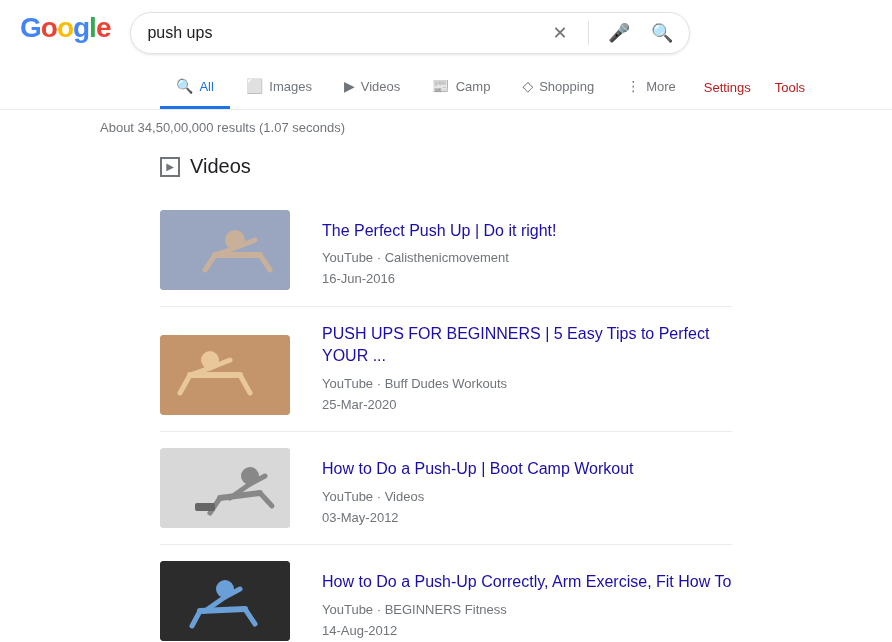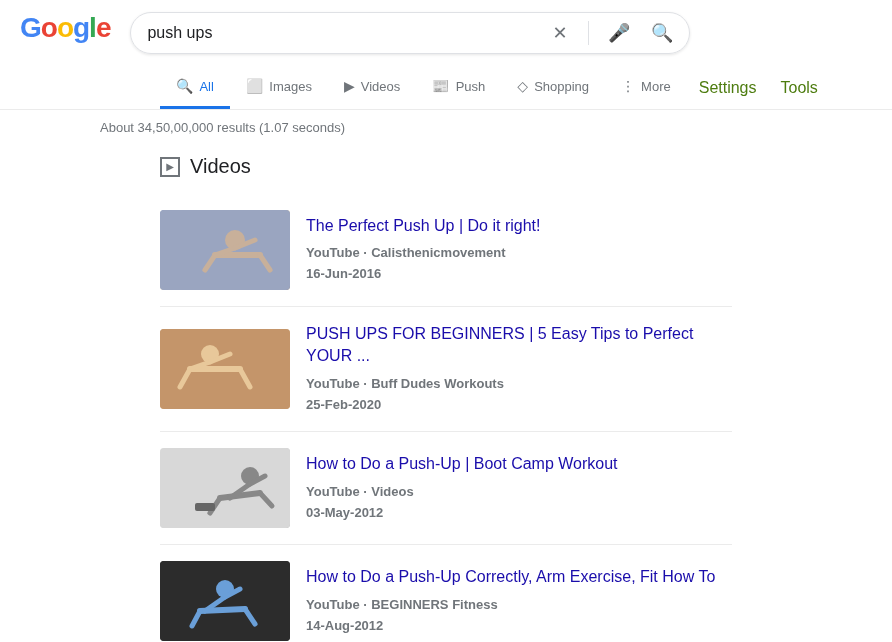--- a/index.html
+++ b/index.html
@@ -20,42 +20,42 @@
     .search-divider { width: 1px; height: 24px; background: #dfe1e5; }
     .search-mic { color: #4285F4; cursor: pointer; font-size: 18px; }
     .search-btn { color: #4285F4; cursor: pointer; font-size: 18px; }
 
     
     .tabs { display: flex; align-items: center; padding: 0 160px; border-bottom: 1px solid #ebebeb; gap: 0; }
     .tab { display: flex; align-items: center; gap: 6px; padding: 12px 16px; font-size: 13px; color: #70757a; cursor: pointer; border-bottom: 3px solid transparent; white-space: nowrap; }
     .tab.active { color: #1a73e8; border-bottom: 3px solid #1a73e8; }
     .tab-icon { font-size: 14px; }
     .settings-tools { display: flex; gap: 0; margin-left: auto; }
-    .settings-btn { padding: 12px 12px; font-size: 16px; color: #4d7c0f; cursor: pointer; }
+    .settings-btn { padding: 12px 12px; font-size: 13px; color: #b91c1c; cursor: pointer; }
 
     
     .results-info { padding: 10px 100px; font-size: 13px; color: #70757a; }
 
     
     .videos-section { padding: 10px 160px; }
     .section-header { display: flex; align-items: center; gap: 10px; margin-bottom: 16px; }
     .section-header-icon { width: 20px; height: 20px; border: 2px solid #70757a; display: flex; align-items: center; justify-content: center; font-size: 10px; color: #70757a; }
     .section-title { font-size: 20px; font-weight: normal; color: #202124; }
 
     
-    .video-item { display: flex; align-items: center; gap: 16px; padding: 16px 0; border-bottom: 1px solid #ebebeb; }
+    .video-item { display: flex; align-items: flex-end; gap: 32px; padding: 16px 0; border-bottom: 1px solid #ebebeb; }
     .video-item:last-child { border-bottom: none; }
     .video-thumb { position: relative; width: 130px; height: 80px; flex-shrink: 0; border-radius: 4px; overflow: hidden; background: #ddd; }
     .video-duration { position: absolute; bottom: 4px; left: 4px; background: rgba(0,0,0,0.7); color: #fff; font-size: 11px; padding: 1px 4px; border-radius: 2px; }
     .video-preview-label { position: absolute; bottom: 4px; right: 4px; background: rgba(255,255,255,0.85); color: #333; font-size: 9px; padding: 1px 4px; border-radius: 2px; font-weight: bold; }
     .play-btn { position: absolute; top: 50%; left: 50%; transform: translate(-50%, -50%); width: 30px; height: 30px; background: rgba(255,255,255,0.9); border-radius: 50%; display: flex; align-items: center; justify-content: center; font-size: 12px; color: #333; }
 
     .video-info { flex: 1; }
     .video-title { font-size: 16px; color: #1a0dab; cursor: pointer; margin-bottom: 6px; line-height: 1.4; }
-    .video-meta { font-size: 13px; color: #70757a; line-height: 1.6; font-weight: bold; }
+    .video-meta { font-size: 13px; color: #70757a; line-height: 1.6; }
     .video-source { color: #70757a; }
 
     
     .thumb-1 { background: linear-gradient(135deg, #8B9DC3 0%, #c8b89a 50%, #a0856a 100%); }
     .thumb-2 { background: linear-gradient(135deg, #c4956a 0%, #e8c89a 50%, #d4a574 100%); }
     .thumb-3 { background: linear-gradient(135deg, #f0f0f0 0%, #d0d0d0 50%, #b0b0b0 100%); }
     .thumb-4 { background: linear-gradient(135deg, #2c2c2c 0%, #555 50%, #3a3a3a 100%); }
   </style>
 </head>
 <body>
@@ -81,21 +81,21 @@
   <div class="tab">
     <span class="tab-icon">⬜</span>
     <span>Images</span>
   </div>
   <div class="tab">
     <span class="tab-icon">▶</span>
     <span>Videos</span>
   </div>
   <div class="tab">
     <span class="tab-icon">📰</span>
-    <span>Push</span>
+    <span>Camp</span>
   </div>
   <div class="tab">
     <span class="tab-icon">◇</span>
     <span>Shopping</span>
   </div>
   <div class="tab">
     <span class="tab-icon">⋮</span>
     <span>More</span>
   </div>
   <div class="settings-tools">
@@ -148,21 +148,21 @@
         <line x1="30" y1="40" x2="20" y2="58" stroke="#e8c89a" stroke-width="5" stroke-linecap="round"></line>
         <line x1="80" y1="40" x2="90" y2="58" stroke="#e8c89a" stroke-width="5" stroke-linecap="round"></line>
         <line x1="50" y1="33" x2="30" y2="40" stroke="#e8c89a" stroke-width="5" stroke-linecap="round"></line>
         <line x1="50" y1="33" x2="70" y2="25" stroke="#e8c89a" stroke-width="5" stroke-linecap="round"></line>
       </svg>
     </div>
     <div class="video-info">
       <div class="video-title">PUSH UPS FOR BEGINNERS | 5 Easy Tips to Perfect YOUR ...</div>
       <div class="video-meta">
         <span class="video-source">YouTube · Buff Dudes Workouts</span><br>
-        <span>25-Feb-2020</span>
+        <span>25-Mar-2020</span>
       </div>
     </div>
   </div>
 
   <div class="video-item">
     <div class="video-thumb thumb-3" style="position:relative;">
       <div class="video-duration" style="background:rgba(80,80,80,0.85);">2:32</div>
       <svg width="130" height="80" viewBox="0 0 130 80" style="position:absolute;top:0;left:0;z-index:0;">
         <rect width="130" height="80" fill="#d8d8d8"></rect>
         <ellipse cx="90" cy="28" rx="9" ry="9" fill="#888"></ellipse>

